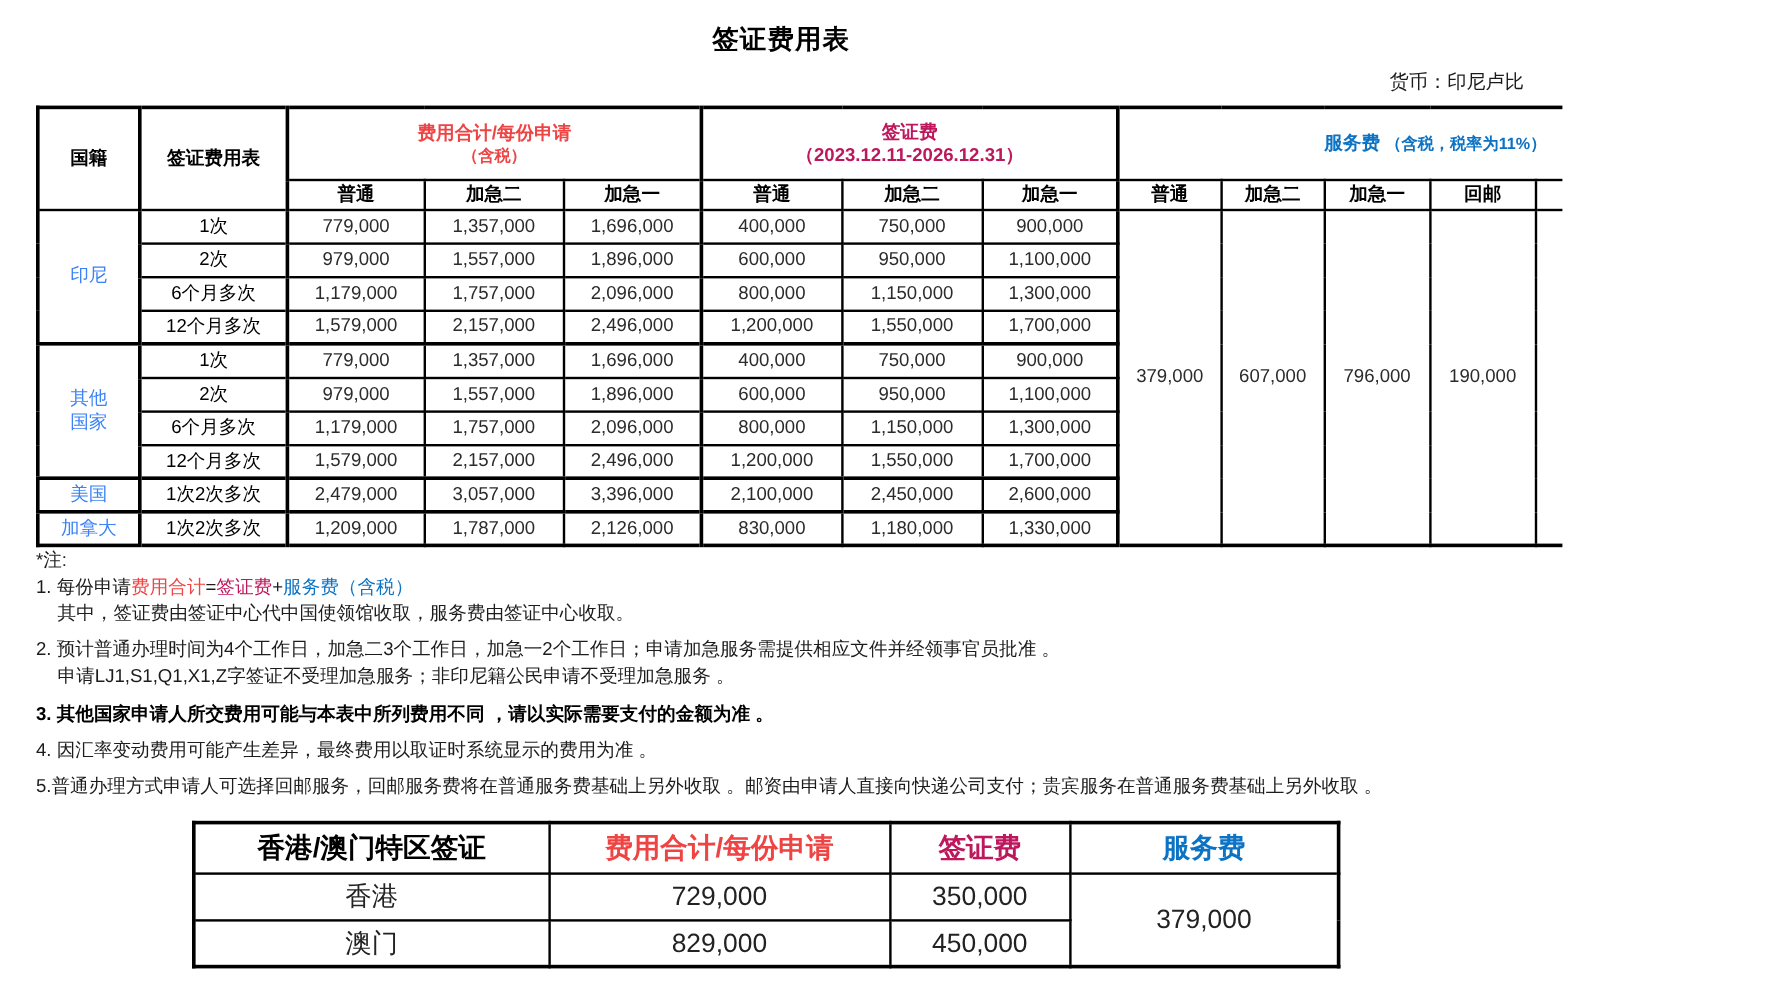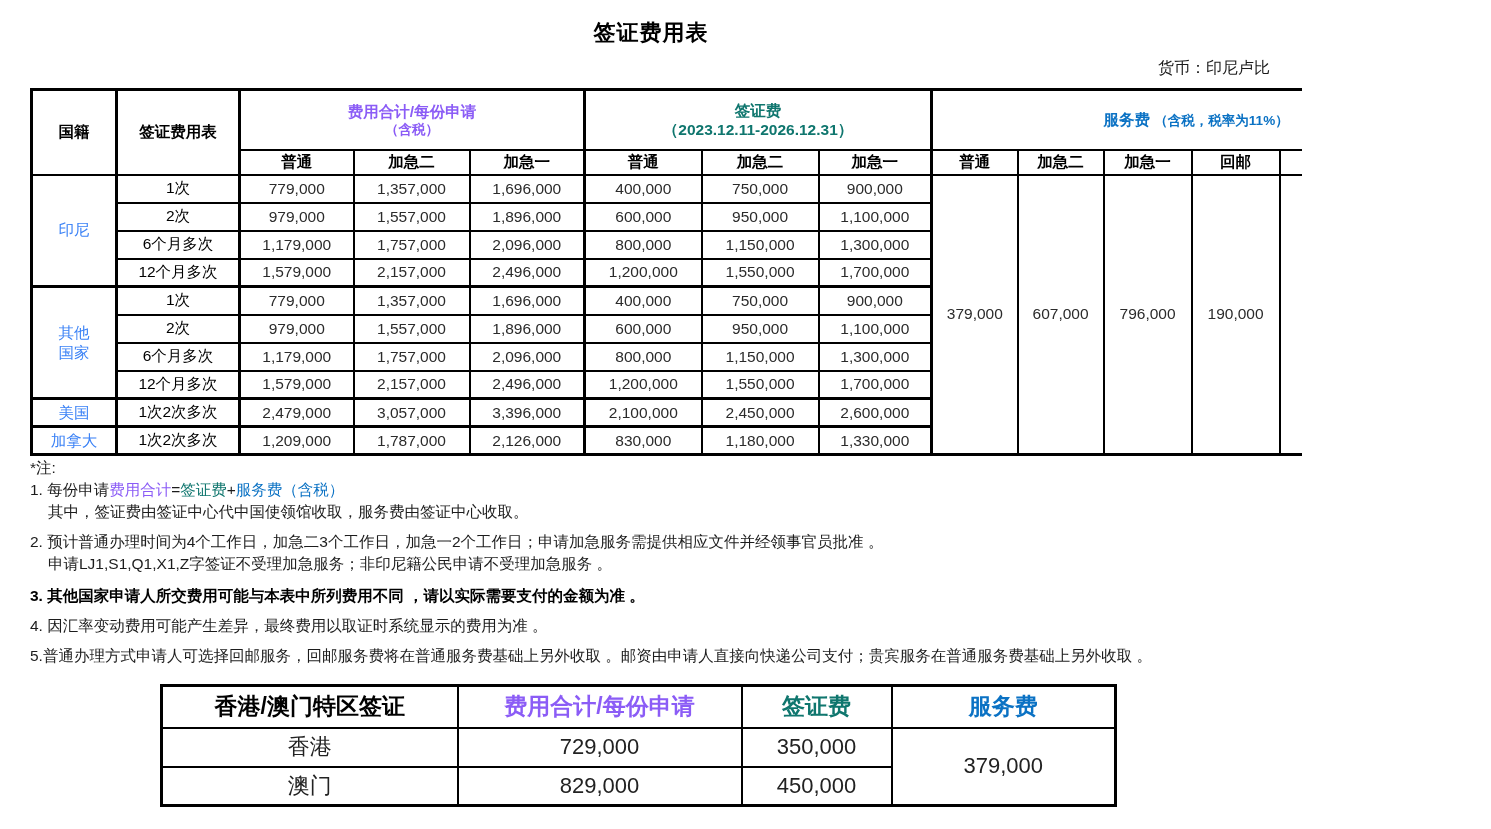--- a/index.html
+++ b/index.html
@@ -17,22 +17,22 @@
   .main-table th,.main-table td{border:2px solid #000;text-align:center;vertical-align:middle;
         padding:0 2px;font-size:15.5px;overflow:hidden;}
   .main-table thead tr.h1{height:60px;}
   .main-table thead tr.h2{height:25px;}
   .main-table tbody tr{height:28px;}
   .main-table thead tr.h2 th{font-weight:bold;font-size:15.5px;}
   .corner-th{font-weight:bold;font-size:16px;}
   .grp-label{display:block;font-weight:bold;font-size:15.5px;line-height:19px;}
   .grp-sub{display:block;font-weight:bold;font-size:13.5px;line-height:17px;}
   .grp-inline .grp-label,.grp-inline .grp-sub{display:inline;}
-  .c-green{color:#8b5cf6;}
-  .c-red{color:#0f766e;}
+  .c-green{color:#ef4444;}
+  .c-red{color:#be185d;}
   .c-blue{color:#0B72C4;}
   .num{color:#2b2b2b;font-size:15.5px;}
   .nat-cell{font-size:16px;white-space:pre-line;line-height:20px;color:#3b82f6;}
   .bl3{border-left-width:3px !important;}
   .bt3{border-top-width:3px !important;}
 
   
   .notes{position:absolute;left:30px;top:457px;width:1440px;font-size:15.5px;line-height:22px;color:#1c1c1c;}
   .notes .line{white-space:nowrap;}
   .notes .indent{padding-left:18px;}

